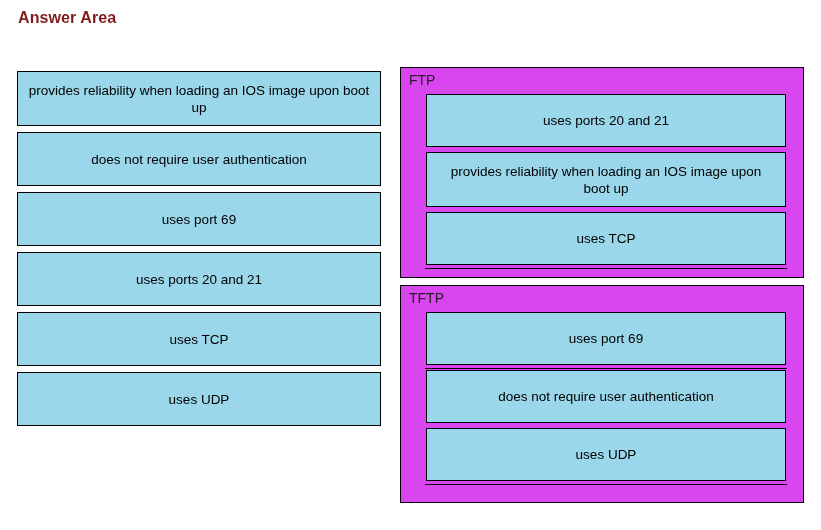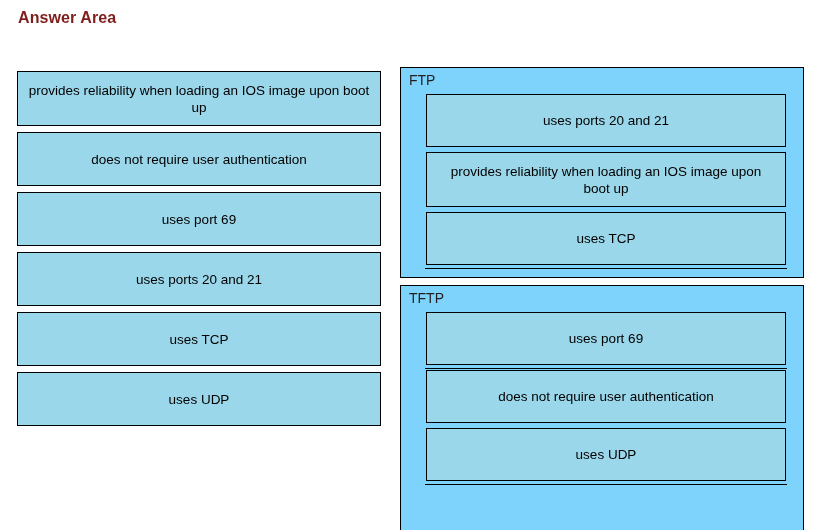--- a/index.html
+++ b/index.html
@@ -48,27 +48,27 @@
     padding: 2px 10px;
     margin-bottom: 6px;
   }
   .drag-tile.h-tall  { height: 55px; }
   .drag-tile.h-std   { height: 54px; }
 
   
   .drop-zone {
     position: absolute;
     box-sizing: border-box;
-    background: #7dd3fc;
+    background: #d946ef;
     border: 1.7px solid #000000;
     left: 400px;
     width: 404px;
   }
   #zone-ftp  { top: 67px;  height: 211px; }
-  #zone-tftp { top: 285px; height: 246px; padding-left: 30px; }
+  #zone-tftp { top: 285px; height: 218px; padding-left: 30px; }
 
   .zone-label {
     position: absolute;
     left: 8px;
     top: 3px;
     font-size: 14px;
     line-height: 18px;
     color: #231f20;
   }
 

